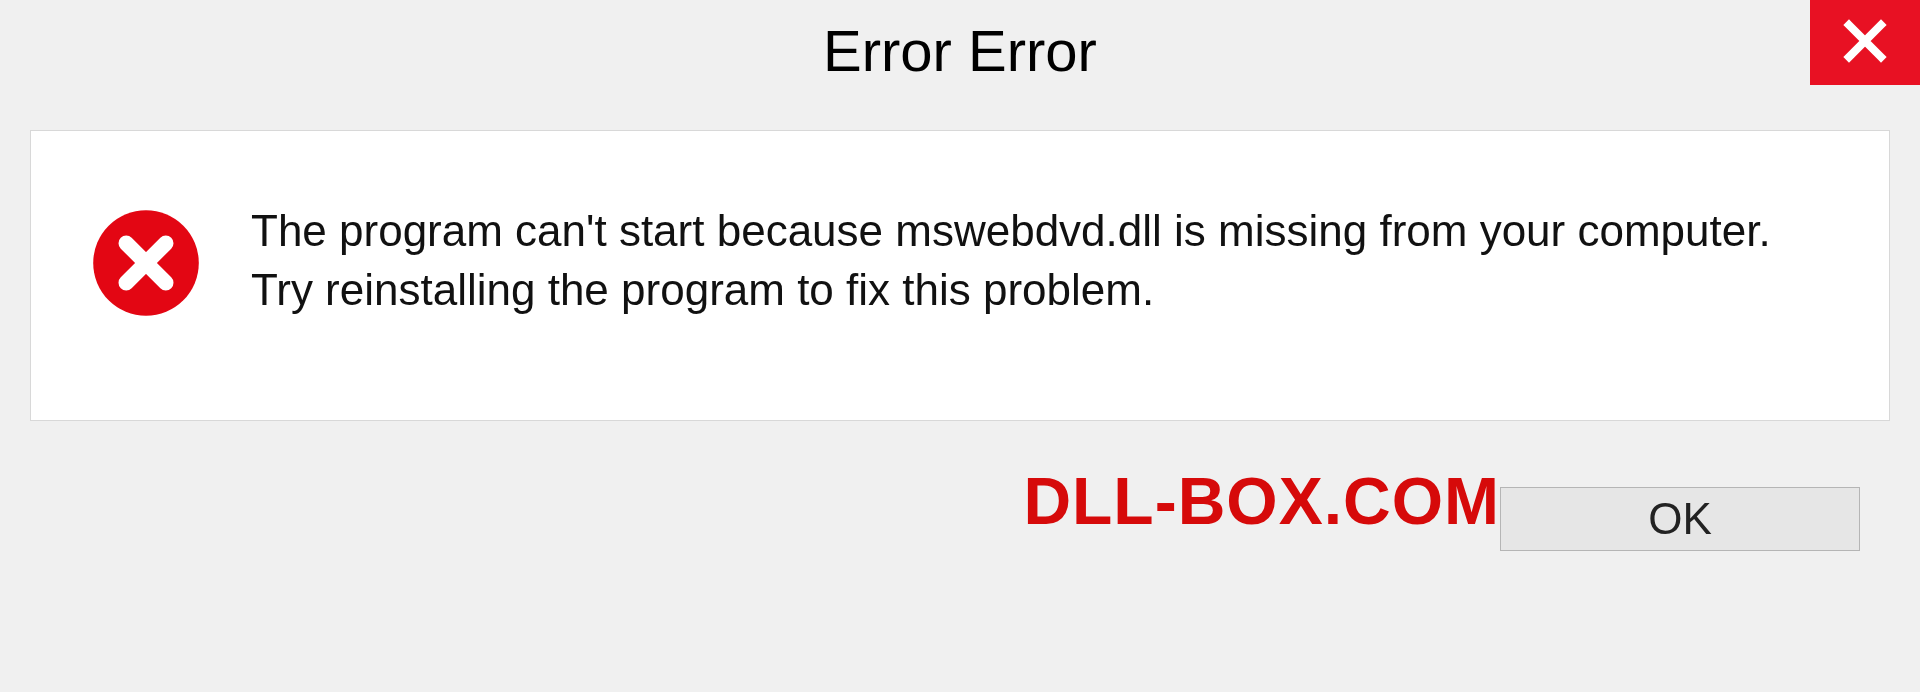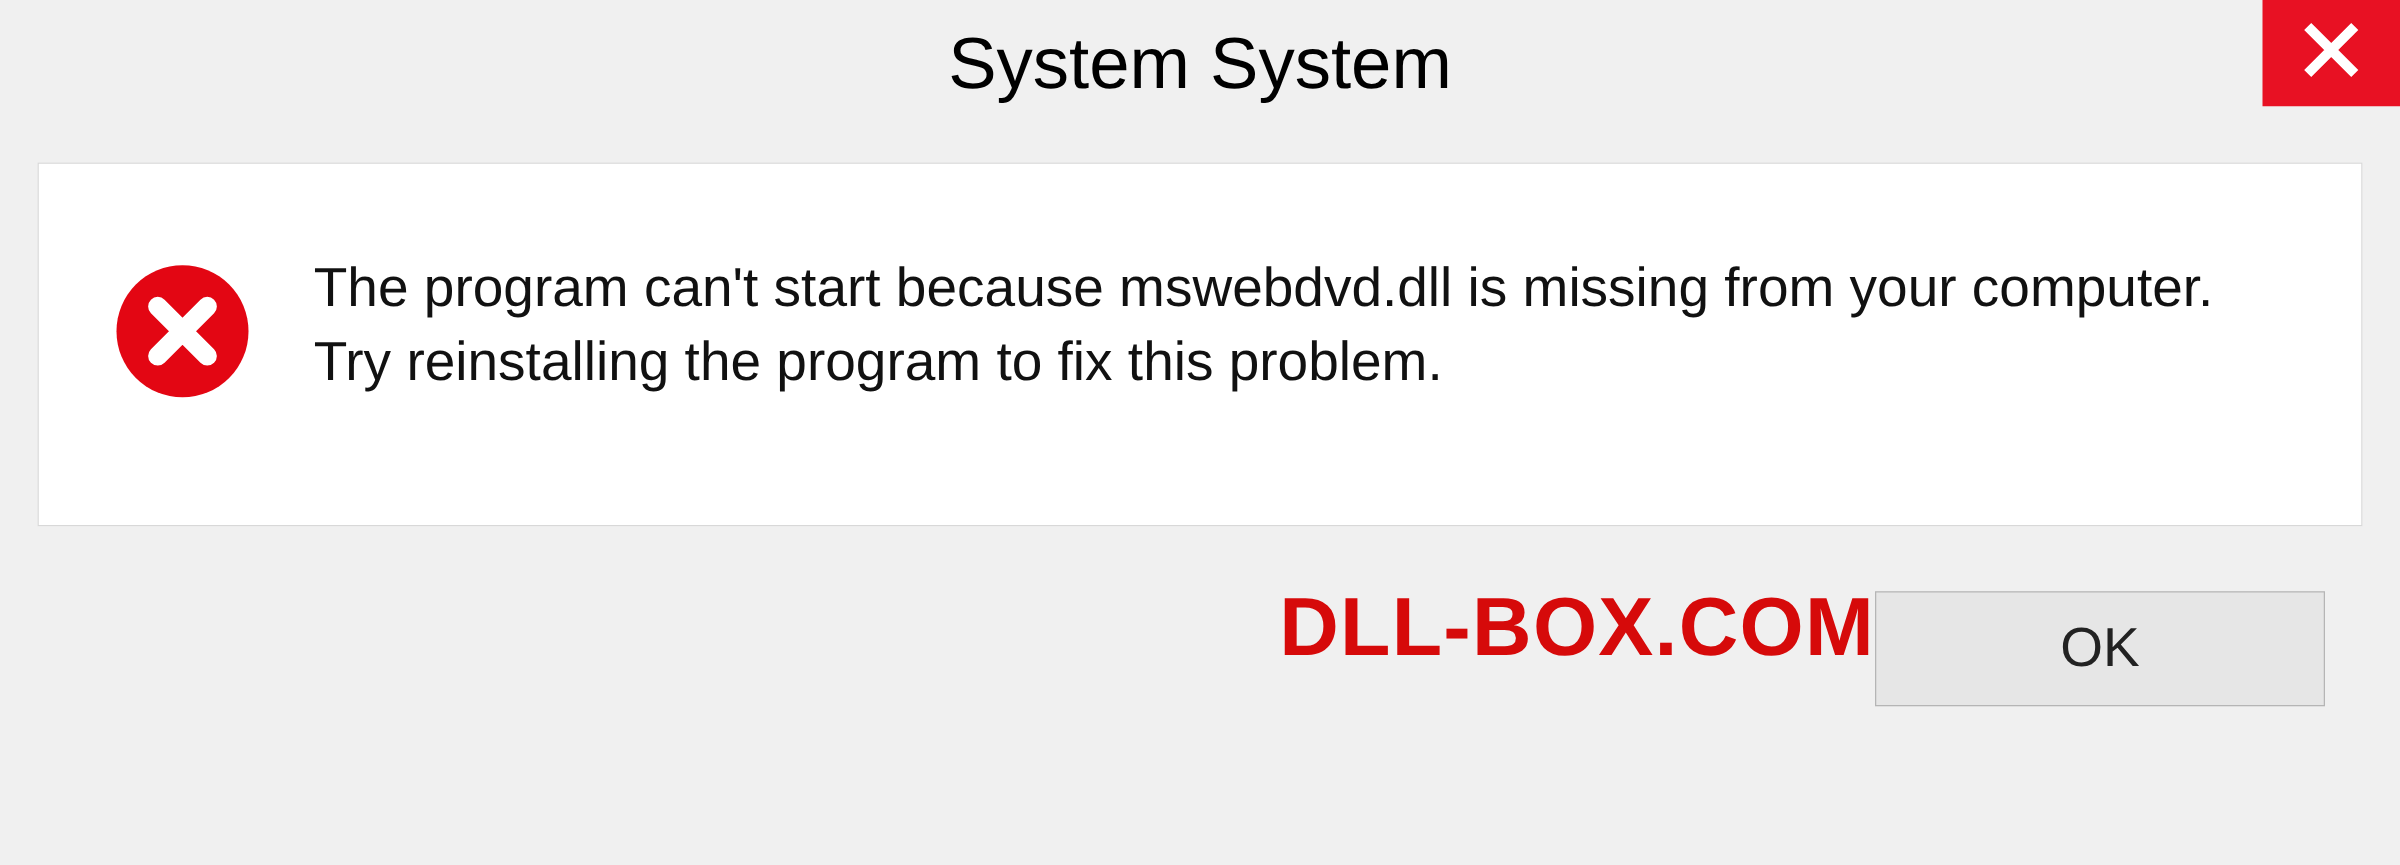--- a/index.html
+++ b/index.html
@@ -42,21 +42,21 @@
     .close-btn svg {
       width: 48px;
       height: 48px;
     }
     .content-panel {
       margin: 30px 30px 0 30px;
       background: #ffffff;
       border: 1px solid #d8d8d8;
       padding: 70px 60px 100px 60px;
       display: flex;
-      align-items: flex-end;
+      align-items: center;
       gap: 50px;
     }
     .error-icon {
       flex: 0 0 auto;
       width: 110px;
       height: 110px;
       margin-top: 6px;
     }
     .error-icon svg {
       width: 100%;
@@ -78,38 +78,38 @@
     }
     .watermark {
       font-size: 66px;
       font-weight: 800;
       color: #d60a0a;
       letter-spacing: 1px;
       font-family: Arial, "Segoe UI", sans-serif;
     }
     .ok-btn {
       width: 360px;
-      height: 92px;
+      height: 64px;
       background: #e6e6e6;
       border: 1px solid #b5b5b5;
       font-size: 44px;
       color: #222;
       display: flex;
       align-items: center;
       justify-content: center;
       cursor: pointer;
       font-family: inherit;
       margin-top: 36px;
     }
   </style>
 </head>
 <body>
 
 <div class="titlebar">
-  <div class="title">System System</div>
+  <div class="title">Error Error</div>
   <div class="close-btn">
     <span>
       <svg viewBox="0 0 24 24">
         <path d="M4 4 L20 20 M20 4 L4 20" stroke="#ffffff" stroke-width="4" stroke-linecap="square" fill="none"></path>
       </svg>
     </span>
   </div>
 </div>
 
 <div class="content-panel">

